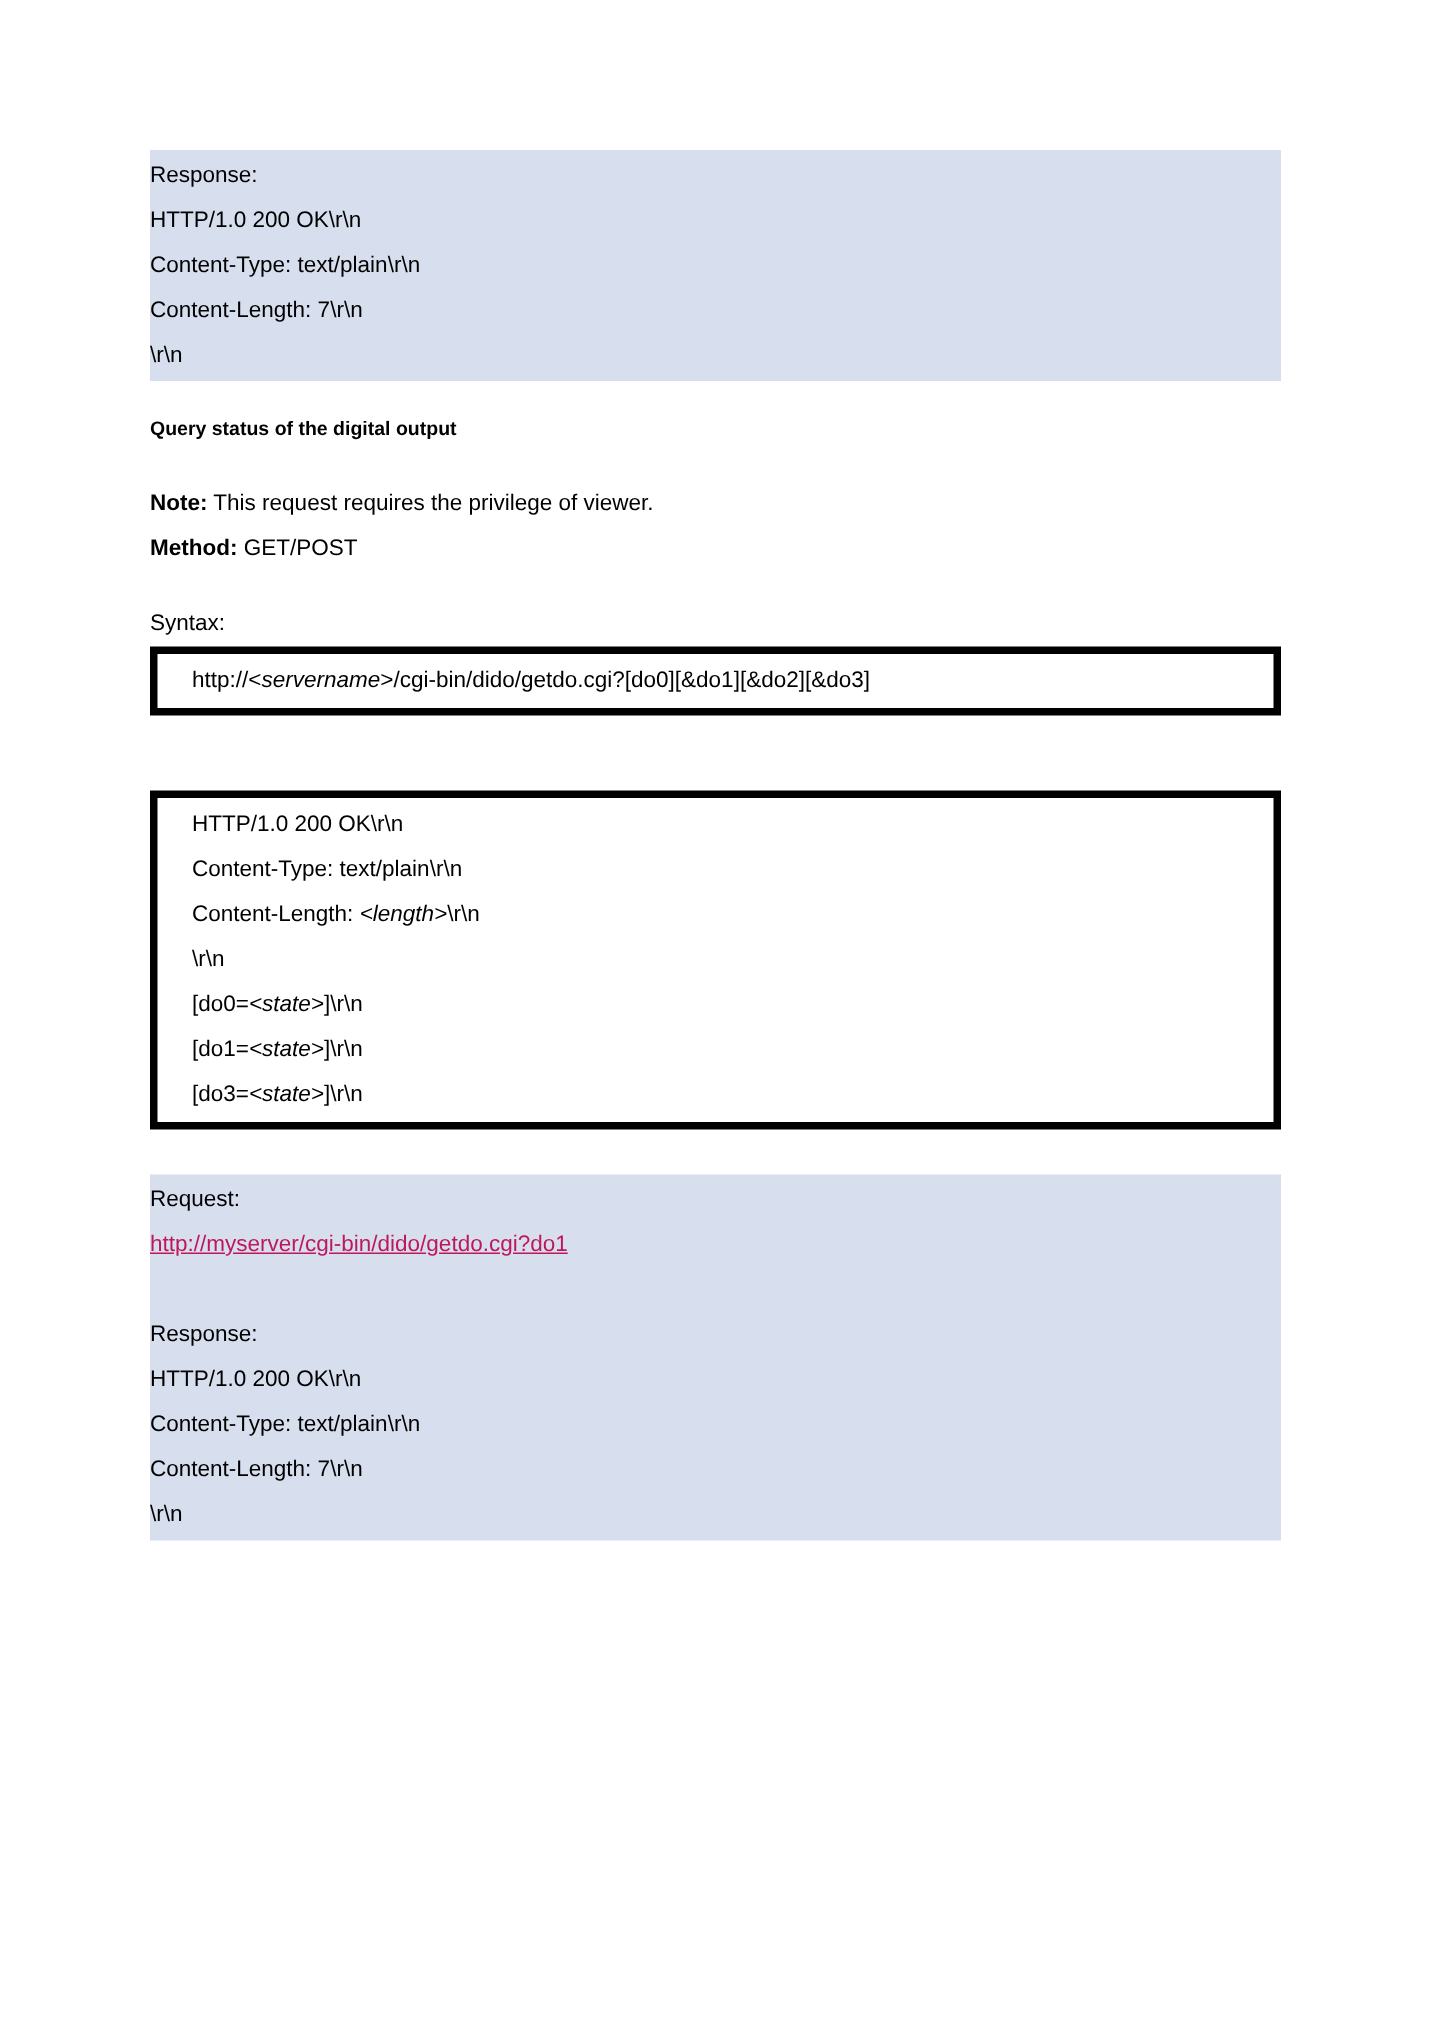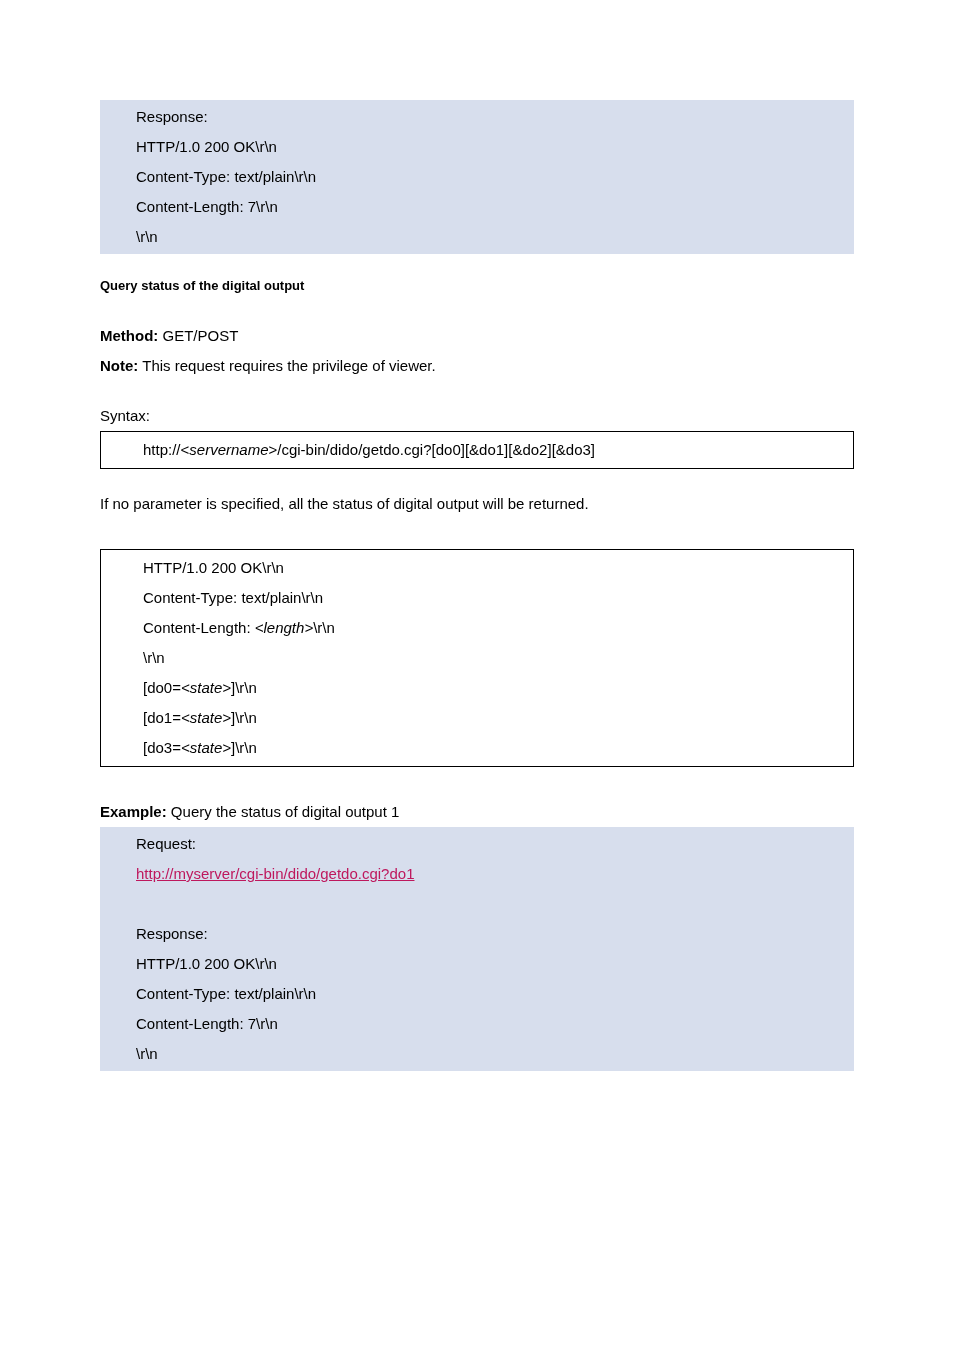--- a/index.html
+++ b/index.html
@@ -15,32 +15,32 @@
     padding: 100px 100px 60px 100px;
   }
   .shaded {
     background: #d7deed;
     padding: 2px 0;
   }
   .shaded .line {
     line-height: 2.0;
     font-size: 15px;
   }
-  .line { line-height: 2.0; font-size: 15px; margin-left: 36px; }
+  .line { line-height: 2.0; font-size: 15px; }
   h2 {
     font-size: 13px;
     font-weight: bold;
     margin: 24px 0 18px 0;
   }
   .para { font-size: 15px; line-height: 2.0; }
   .bold { font-weight: bold; }
   .italic { font-style: italic; }
   .box {
-    border: 1px solid #000000;
-    padding: 3px 6px;
+    border: 5px solid #000000;
+    padding: 3px 23px;
   }
   .spacer-s { height: 10px; }
   .spacer-m { height: 20px; }
   .spacer-l { height: 30px; }
   a.link { color: #be185d; text-decoration: underline; }
   .box .line { line-height: 2.0; }
 </style>
 </head>
 <body>
 <div class="page">
@@ -51,38 +51,37 @@
   <div class="line">Content-Type: text/plain\r\n</div>
   <div class="line">Content-Length: 7\r\n</div>
   <div class="line">\r\n</div>
 </div>
 
 <h2>Query status of the digital output</h2>
 
 <div class="spacer-s"></div>
 
 <div class="para">
-  <span class="bold">Method:</span><span> GET/POST</span>
+  <span class="bold">Note:</span><span> This request requires the privilege of viewer.</span>
 </div>
 <div class="para">
-  <span class="bold">Note:</span><span> This request requires the privilege of viewer.</span>
+  <span class="bold">Method:</span><span> GET/POST</span>
 </div>
 
 <div class="spacer-m"></div>
 
 <div class="para">Syntax:</div>
 <div class="box">
   <span class="line">
     <span>http://&lt;</span><span class="italic">servername</span><span>&gt;/cgi-bin/dido/getdo.cgi?[do0][&amp;do1][&amp;do2][&amp;do3]</span>
   </span>
 </div>
 
 <div class="spacer-m"></div>
 
-<div class="para">If no parameter is specified, all the status of digital output will be returned.</div>
 
 <div class="spacer-l"></div>
 
 <div class="box">
   <div class="line">HTTP/1.0 200 OK\r\n</div>
   <div class="line">Content-Type: text/plain\r\n</div>
   <div class="line">
     <span>Content-Length: </span><span class="italic">&lt;length&gt;</span><span>\r\n</span>
   </div>
   <div class="line">\r\n</div>
@@ -92,23 +91,20 @@
   <div class="line">
     <span>[do1=</span><span class="italic">&lt;state&gt;</span><span>]\r\n</span>
   </div>
   <div class="line">
     <span>[do3=</span><span class="italic">&lt;state&gt;</span><span>]\r\n</span>
   </div>
 </div>
 
 <div class="spacer-l"></div>
 
-<div class="para">
-  <span class="bold">Example:</span><span> Query the status of digital output 1</span>
-</div>
 
 <div class="shaded">
   <div class="line">Request:</div>
   <div class="line">
     <a class="link">http://myserver/cgi-bin/dido/getdo.cgi?do1</a>
   </div>
   <div class="line">&nbsp;</div>
   <div class="line">Response:</div>
   <div class="line">HTTP/1.0 200 OK\r\n</div>
   <div class="line">Content-Type: text/plain\r\n</div>

